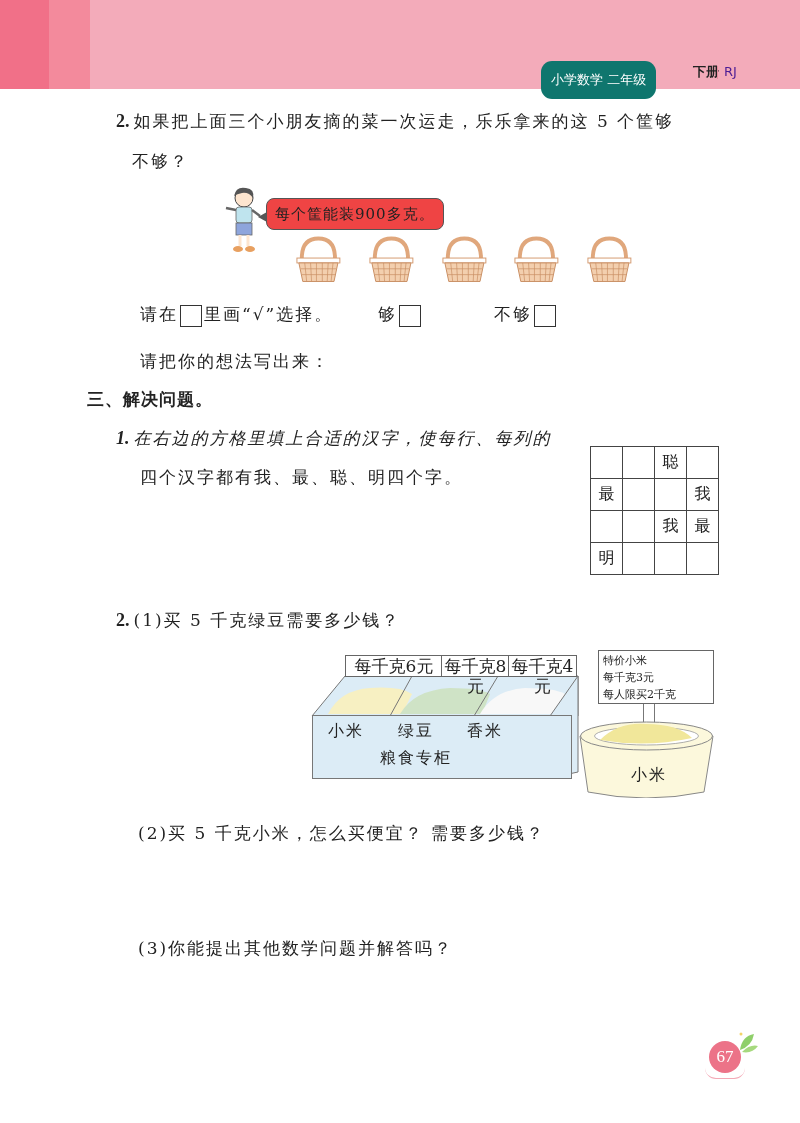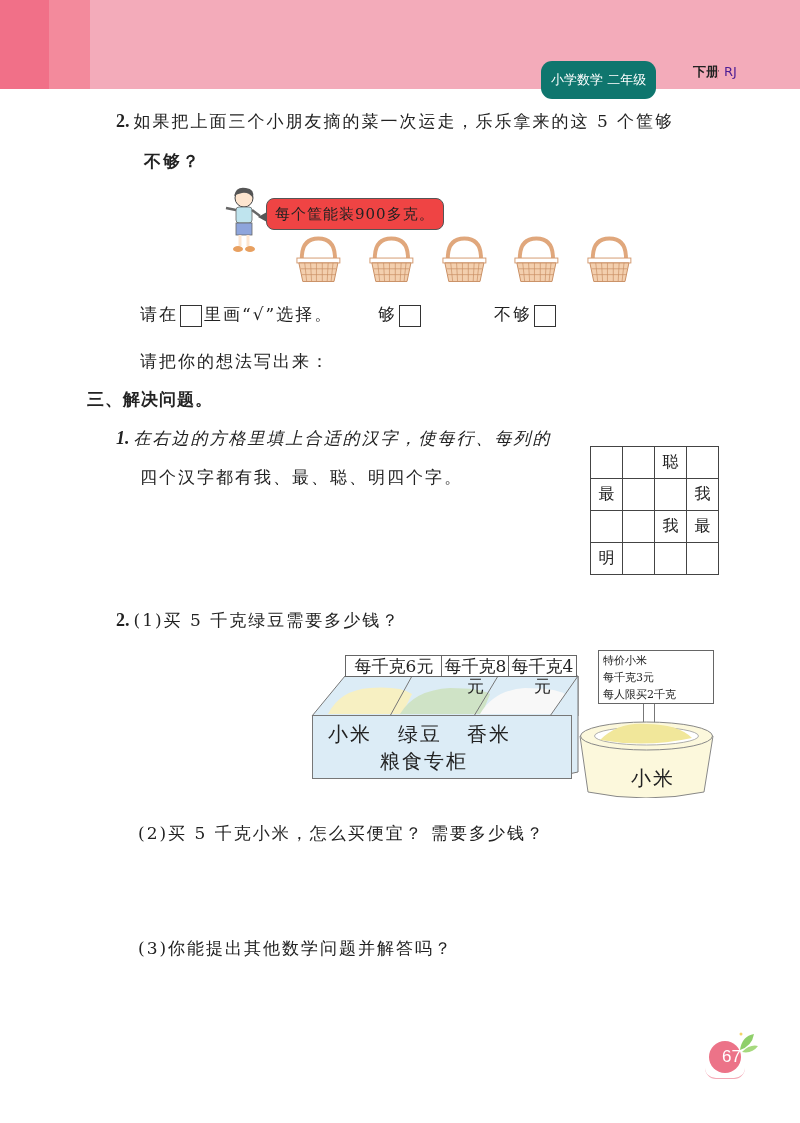--- a/index.html
+++ b/index.html
@@ -24,42 +24,42 @@
   .bubble { left:266px; top:198px; height:30px; padding:0 8px; border:1.5px solid #555; border-radius:8px;
             font-size:15px; line-height:30px; letter-spacing:1px; background:#ef4444; }
   .bubble-tail { left:258px; top:212px; width:0; height:0; border-top:5px solid transparent; border-bottom:5px solid transparent; border-right:9px solid #555; }
 
   .grid { left:590px; top:446px; border-collapse:collapse; }
   .grid td { width:31px; height:31px; border:1px solid #444; text-align:center; vertical-align:middle; font-size:16px; padding:0; }
   .grid { border:1.5px solid #333; }
 
   .bin { left:312px; top:715px; width:266px; height:62px; background:#dcecf6; border:1px solid #777; }
   .price-tag { top:655px; height:20px; border:1px solid #666; background:#fff; font-size:17px; line-height:20px; text-align:center; letter-spacing:0; }
-  .bin-label { font-size:20px; letter-spacing:2px; }
+  .bin-label { font-size:16px; letter-spacing:2px; }
 
   .sign { left:598px; top:650px; width:116px; height:54px; border:1px solid #666; background:#fff; font-size:11px; line-height:17px; padding:1px 4px; box-sizing:border-box; letter-spacing:0; }
   .tub { left:578px; top:720px; width:137px; height:78px; }
   .page-num { left:709px; top:1041px; width:32px; height:32px; border-radius:50%; background:#ec7388; color:#fff;
-              font-family:Liberation Sans, sans-serif; font-size:17px; line-height:32px; text-align:right; }
+              font-family:Liberation Serif, serif; font-size:17px; line-height:32px; text-align:center; }
 </style>
 </head>
 <body>
 
 <div class="abs header"></div>
 <div class="abs hdr-strip1"></div>
 <div class="abs hdr-strip2"></div>
 <div class="abs hdr-badge">小学数学  二年级</div>
 <div class="abs hdr-vol">下册</div>
 <div class="abs hdr-sep"></div>
 <div class="abs hdr-rj">RJ</div>
 
 <div class="abs txt" style="left:116px;top:110px;">
   <span class="num">2.</span><span>如果把上面三个小朋友摘的菜一次运走，乐乐拿来的这 5 个筐够</span>
 </div>
-<div class="abs txt" style="left:144px;top:150px;font-weight:bold;">不够？</div>
+<div class="abs txt" style="left:132px;top:150px;">不够？</div>
 
 <svg class="abs" style="left:222px;top:186px;" width="44" height="70" viewBox="0 0 44 70">
   <ellipse cx="22" cy="12" rx="9" ry="9" fill="#fde5cf" stroke="#444" stroke-width="1"></ellipse>
   <path d="M12 10 Q14 0 24 2 Q33 3 31 12 Q27 6 20 7 Q15 8 12 10Z" fill="#555"></path>
   <rect x="14" y="21" width="16" height="16" rx="3" fill="#bfe4ee" stroke="#666" stroke-width="0.8"></rect>
   <line x1="14" y1="24" x2="4" y2="22" stroke="#666" stroke-width="2.5"></line>
   <line x1="30" y1="24" x2="38" y2="30" stroke="#666" stroke-width="2.5"></line>
   <rect x="14" y="37" width="16" height="12" fill="#8ea5dc" stroke="#666" stroke-width="0.8"></rect>
   <line x1="18" y1="49" x2="18" y2="60" stroke="#fde5cf" stroke-width="3"></line>
   <line x1="26" y1="49" x2="26" y2="60" stroke="#fde5cf" stroke-width="3"></line>

